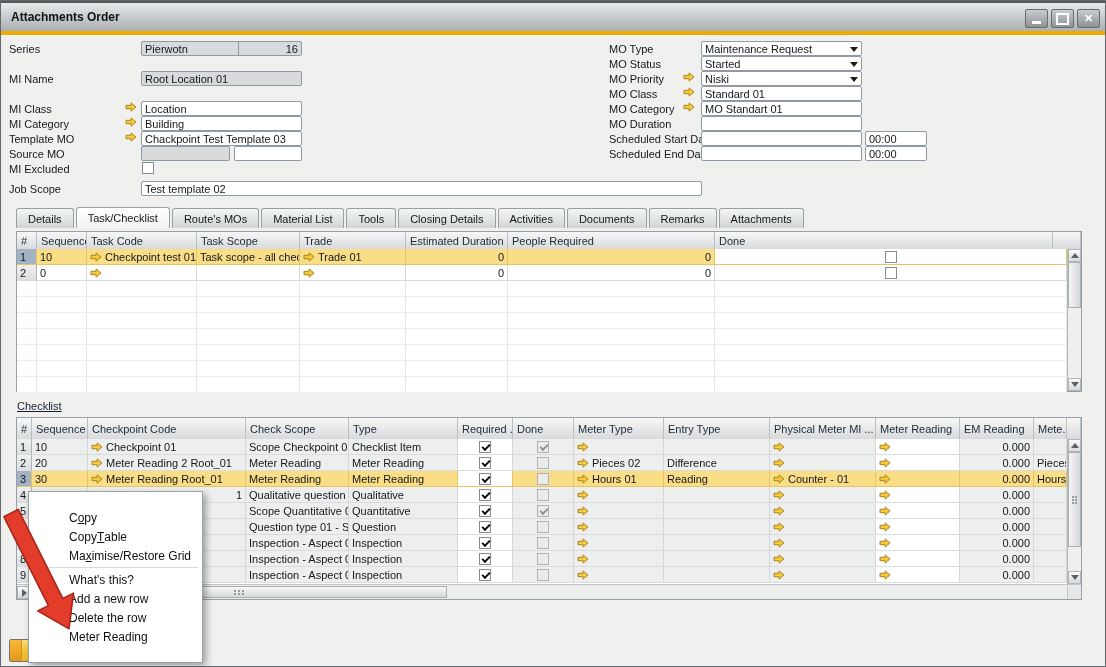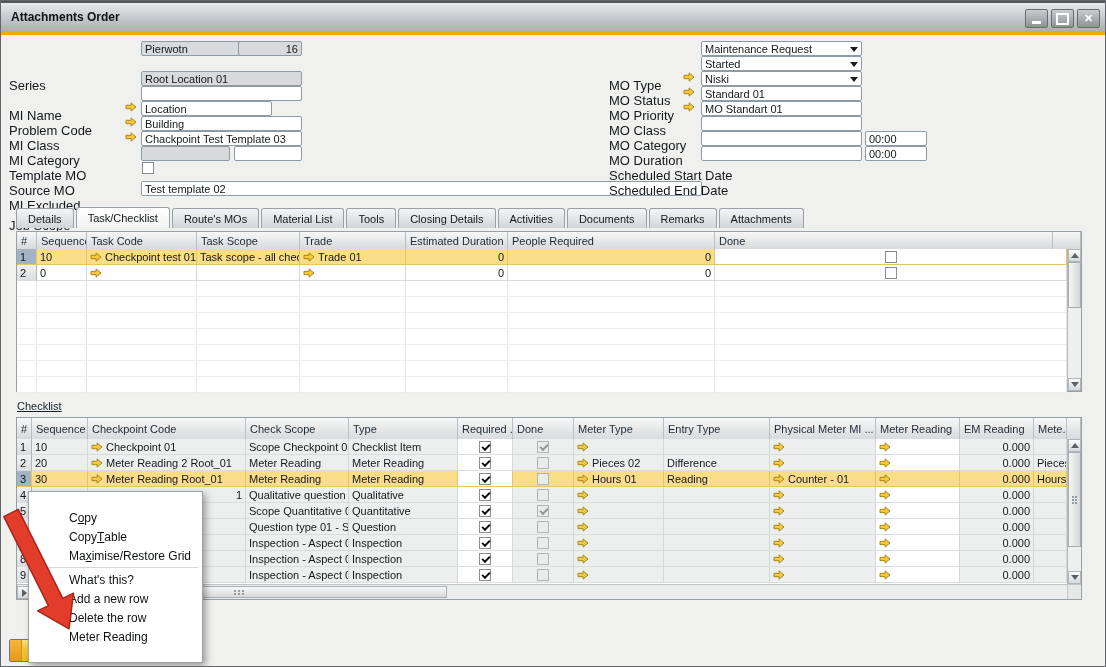--- a/index.html
+++ b/index.html
@@ -11,21 +11,21 @@
   .title{position:absolute;left:10px;top:7px;font-size:12px;font-weight:bold;color:#101214;}
   .winbtns{position:absolute;right:5px;top:6px;display:flex;gap:3px;}
   .wbtn{width:21px;height:17px;background:linear-gradient(#c9ccce,#8f9295);border:1px solid #6a6d70;
     border-radius:2px;display:flex;align-items:center;justify-content:center;}
   .glyph-min{width:9px;height:3px;background:#fff;margin-top:8px;}
   .glyph-max{width:9px;height:8px;border:2px solid #fff;}
   .glyph-x{color:#fff;font-size:11px;font-weight:bold;line-height:1;}
   .goldbar{position:absolute;top:30px;left:0;right:0;height:4px;background:#f0ab00;}
   
   .frow{position:absolute;left:0;width:100%;height:15px;}
-  .flabel{position:absolute;left:8px;top:2px;font-size:13px;white-space:nowrap;margin-top:35px;}
+  .flabel{position:absolute;left:8px;top:2px;font-size:11px;white-space:nowrap;}
   .rlabel{left:608px;}
   .larrow{position:absolute;left:124px;top:1px;}
   .rarrow{position:absolute;left:682px;top:1px;}
   .tf{position:absolute;box-sizing:border-box;height:15px;border:1px solid #8e9aa5;border-radius:2px;
     background:#fff;font-size:11px;padding:0 3px;display:flex;align-items:center;white-space:nowrap;overflow:hidden;}
   .dis{background:#d8dadb;}
   .num{justify-content:flex-end;}
   .ddw{position:absolute;right:3px;top:5px;width:0;height:0;border-left:4px solid transparent;
     border-right:4px solid transparent;border-top:5px solid #1c1c1c;}
   .cbx{box-sizing:border-box;width:12px;height:12px;border:1px solid #858c92;background:#fff;position:relative;flex:0 0 auto;}
@@ -121,32 +121,28 @@
 
   <div class="frow" style="top:40px">
     <span class="flabel">Series</span>
     <div class="tf dis" style="left:140px;width:104px">Pierwotn</div>
     <div class="tf dis num" style="left:237px;width:64px">16</div>
   </div>
   <div class="frow" style="top:70px">
     <span class="flabel">MI Name</span>
     <div class="tf dis" style="left:140px;width:161px">Root Location 01</div>
   </div>
-  <div class="frow" style="top:85px">
-    <span class="flabel">Problem Code</span>
-    <div class="tf" style="left:140px;width:161px"></div>
-  </div>
   <div class="frow" style="top:100px">
     <span class="flabel">MI Class</span>
     <span class="larrow ga">
         <svg width="12" height="10" viewBox="0 0 12 10">
           <path d="M1 3.3h5.1V0.9L11 5 6.1 9.1V6.7H1z" fill="#f8c841" stroke="#a98718" stroke-width="1" stroke-linejoin="round"></path>
         </svg>
       </span>
-    <div class="tf" style="left:140px;width:131px">Location</div>
+    <div class="tf" style="left:140px;width:161px">Location</div>
   </div>
   <div class="frow" style="top:115px">
     <span class="flabel">MI Category</span>
     <span class="larrow ga">
         <svg width="12" height="10" viewBox="0 0 12 10">
           <path d="M1 3.3h5.1V0.9L11 5 6.1 9.1V6.7H1z" fill="#f8c841" stroke="#a98718" stroke-width="1" stroke-linejoin="round"></path>
         </svg>
       </span>
     <div class="tf" style="left:140px;width:161px">Building</div>
   </div>

